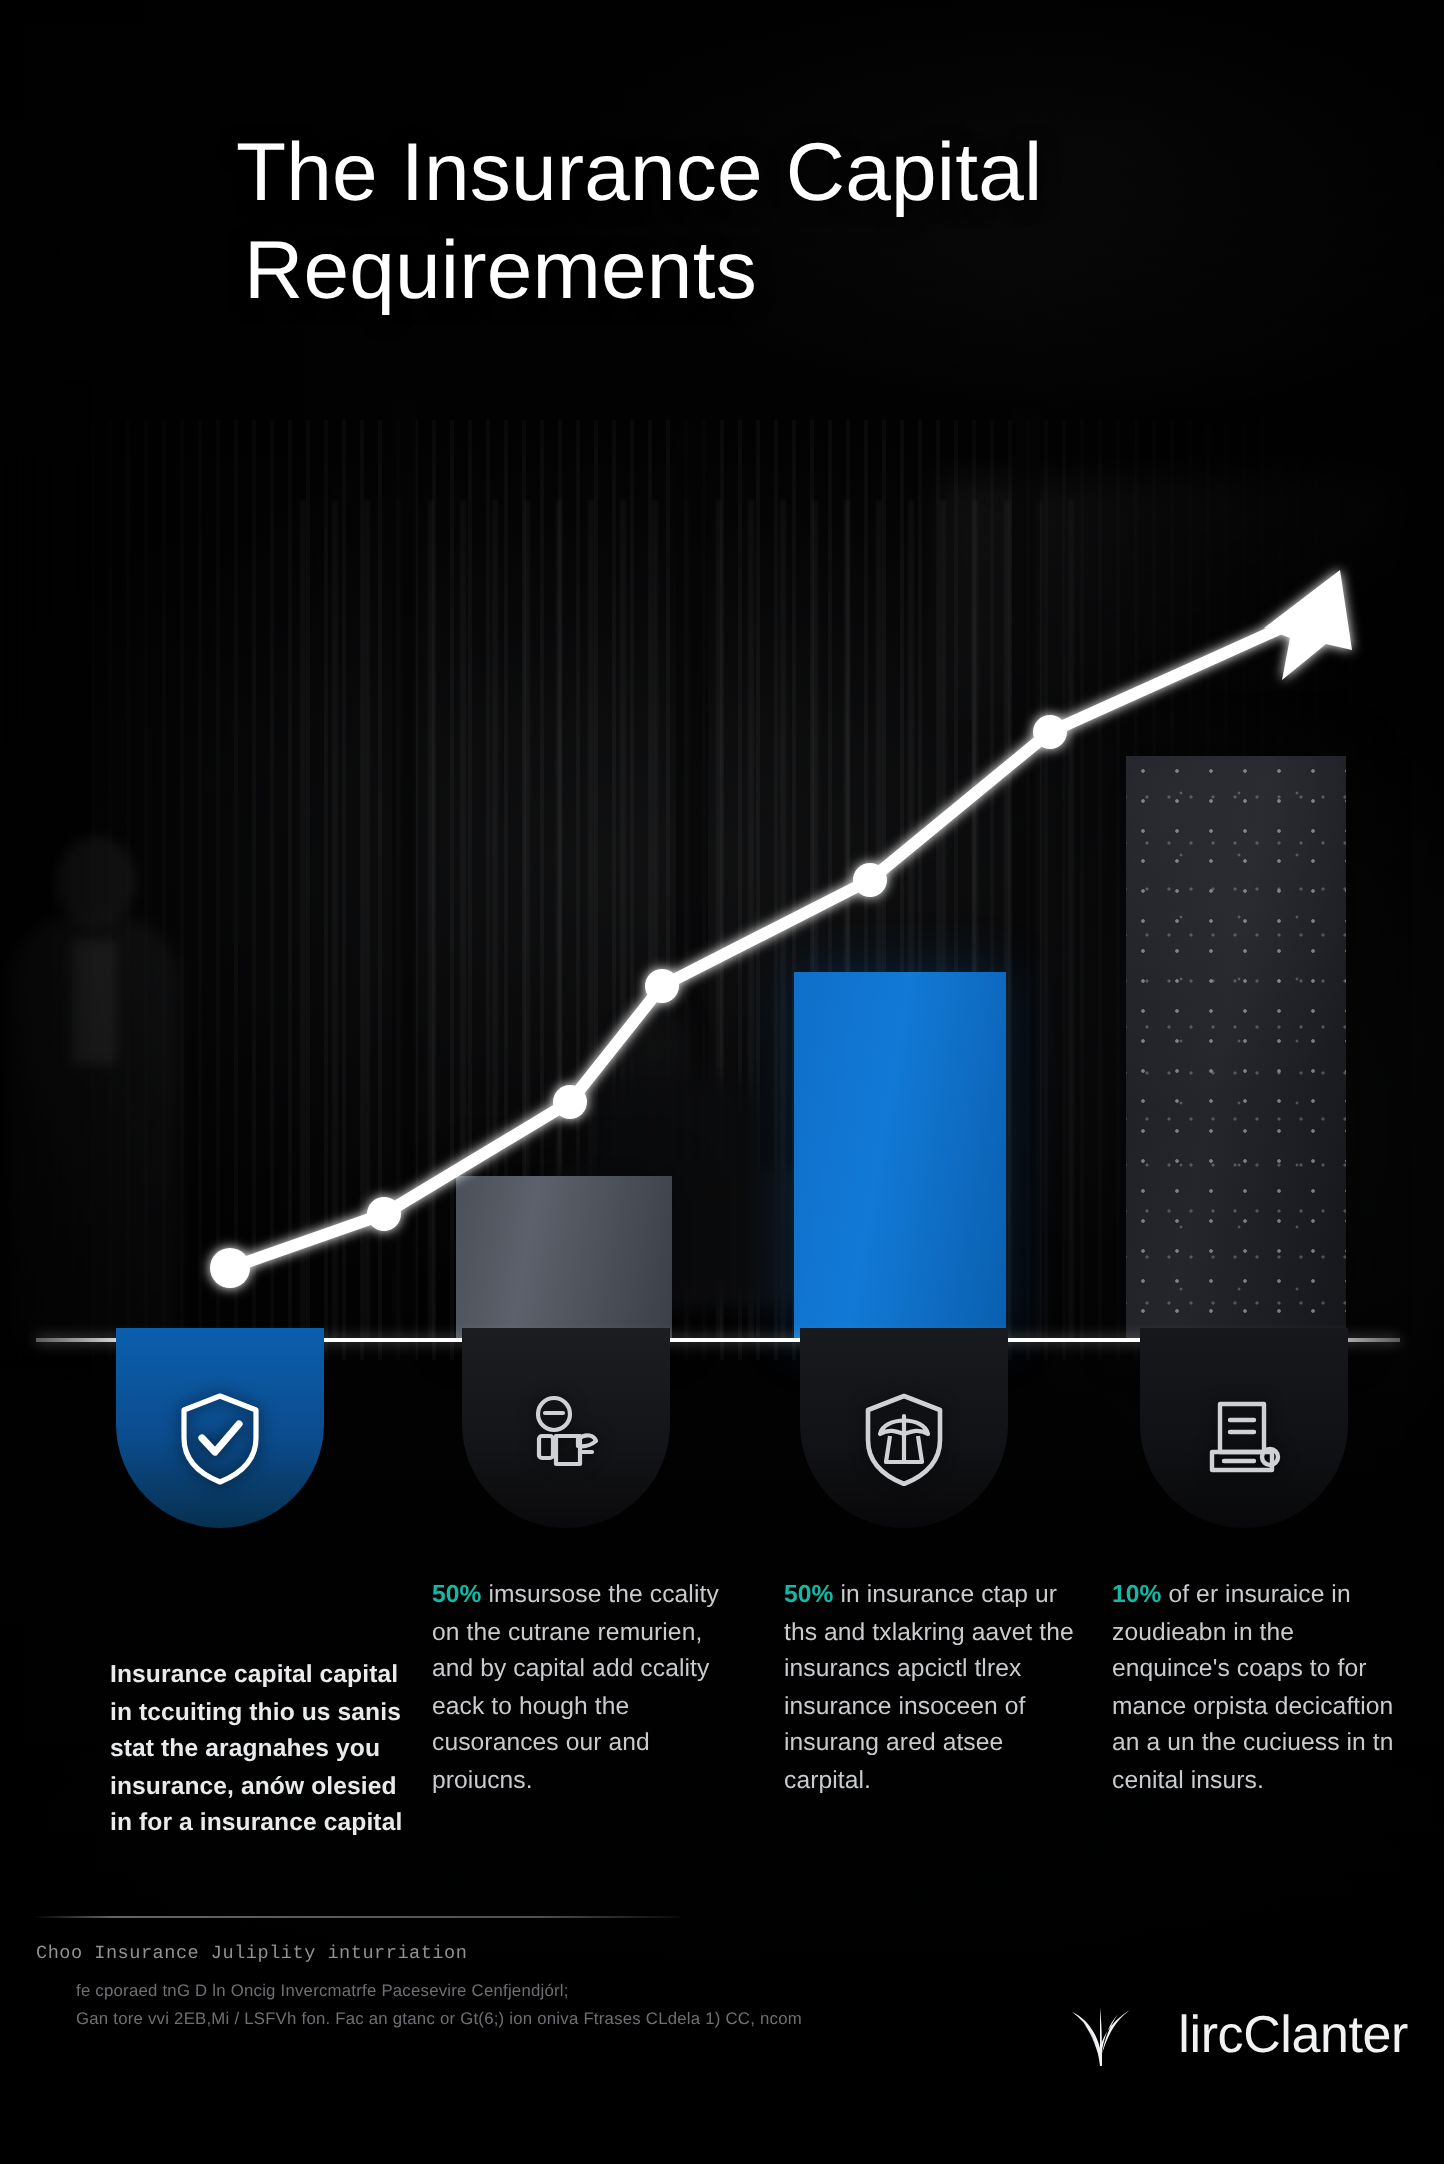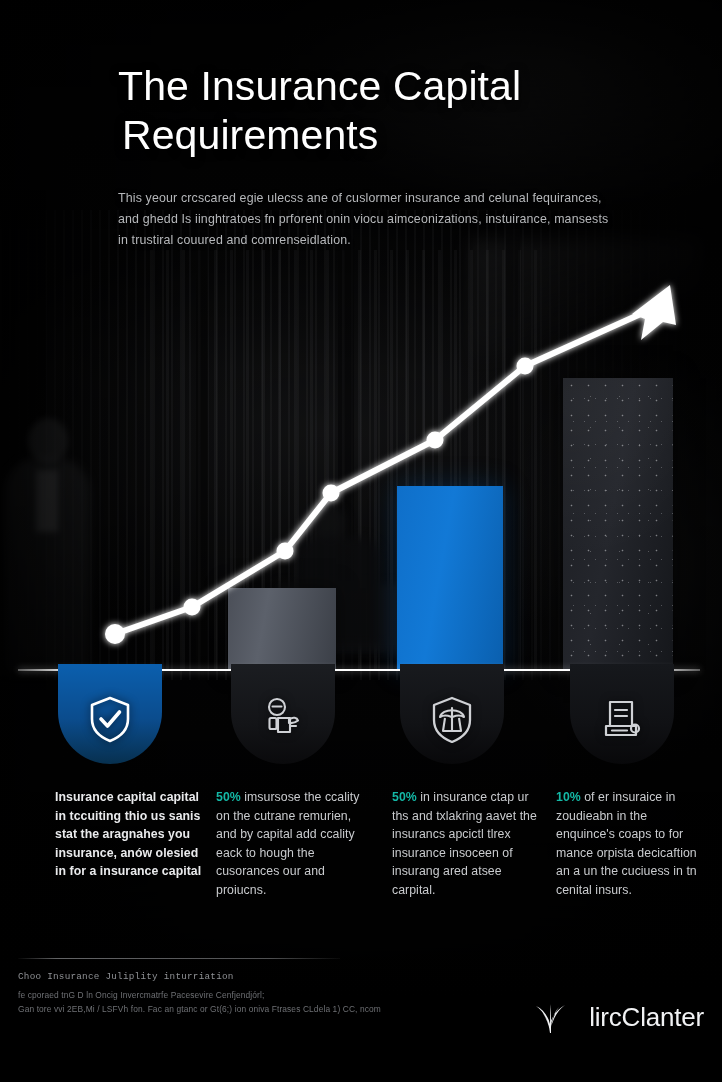--- a/index.html
+++ b/index.html
@@ -180,33 +180,33 @@
   .col.k2 { left:392px; }
   .col.k3 { left:556px; }
   .col p {
     color:#c9cbce;
     font-size:12.3px;
     line-height:18.5px;
     letter-spacing:.05px;
     filter:blur(.2px);
   }
   .col p .lead { color:#14b8a6; font-weight:700; filter:none; }
-  .col.k0 p { color:#e9eaec; font-weight:700; filter:none; }
+  .col.k0 p { color:#e9eaec; font-weight:700; filter:none;margin-top:40px; }
 
   
   .footer { position:absolute; left:18px; top:958px; width:690px; z-index:6; }
   .foot-rule {
     width:322px; height:1px;
     background:linear-gradient(90deg, rgba(255,255,255,.02), rgba(190,192,196,.52) 12%, rgba(190,192,196,.42) 78%, rgba(255,255,255,.03));
   }
   .foot-title {
     margin-top:12px;
     color:#8f9195; font-size:9.3px; letter-spacing:.25px; filter:blur(.25px);font-family:Liberation Mono, monospace;
   }
-  .foot-lines { margin-top:7px; }
+  .foot-lines { margin-top:7px;margin-left:20px; }
   .foot-lines div {
     color:#6e7074; font-size:8.4px; line-height:13.5px; letter-spacing:.12px; filter:blur(.3px);
   }
 
   
   .brand {
     position:absolute; right:18px; top:1000px; z-index:7;
     display:flex; align-items:center; gap:7px;
   }
   .brand .mark { display:block; }
@@ -236,21 +236,20 @@
   </div>
   <div class="bg-person">
     <div class="body"></div>
       <div class="shirt"></div>
       <div class="head"></div>
   </div>
   <div class="bg-vignette"></div>
 
   <div class="header">
     <h1 class="title"><span>The </span><span class="strong">Insurance Capital</span><span class="line2">Requirements</span></h1>
-    <p class="subhead">This yeour crcscared egie ulecss ane of cuslormer insurance and celunal fequirances, and ghedd Is iinghtratoes fn prforent onin viocu aimceonizations, instuirance, mansests in trustiral couured and comrenseidlation.</p>
   </div>
 
   <div class="chart">
 
     <div class="bar gray"></div>
     <div class="bar blue"></div>
     <div class="bar dark">
       <div class="speckle"></div>
     </div>
 

